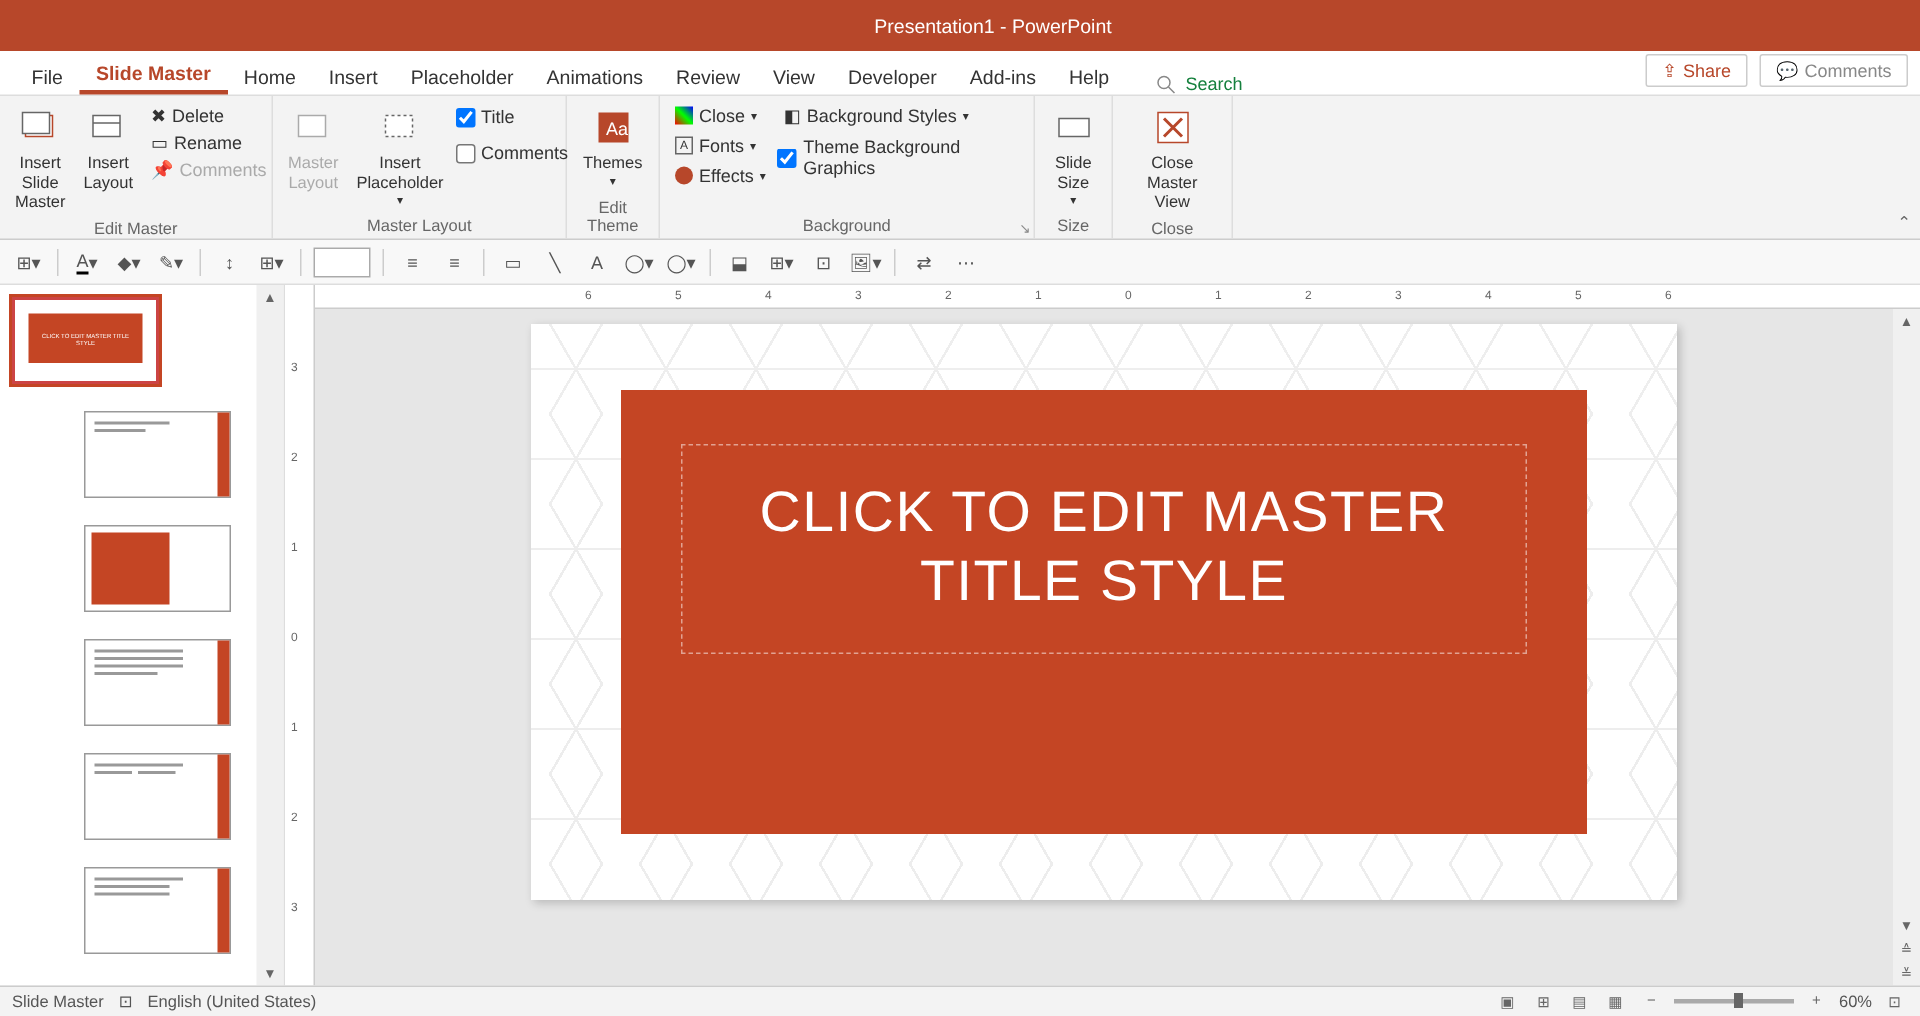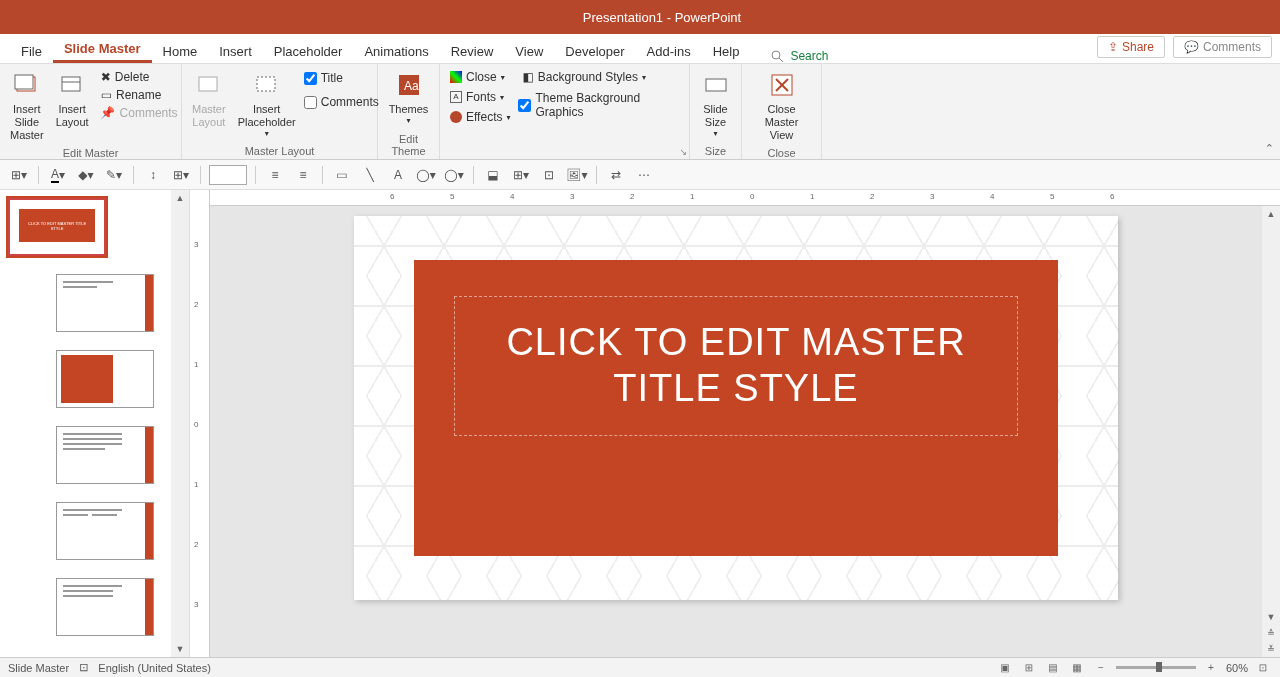--- a/index.html
+++ b/index.html
@@ -247,20 +247,21 @@
             <span>◧</span>
             <span>Background Styles</span>
             <span style="font-size:8px">▾</span>
           </div>
         <label class="chk">
             <input type="checkbox" checked="" style="">
             <span>Theme Background Graphics</span>
           </label>
       </div>
     </div>
+    <div class="group-label">Background</div>
     <span class="launcher">↘</span>
   </div>
 
   <div class="group" style="width:52px">
     <div class="group-content" style="justify-content:center">
       <div class="big-btn">
         <span class="icon">
             <svg width="28" height="28">
               <rect x="4" y="8" width="20" height="12" stroke="#666" fill="#fff"></rect>
             </svg>

